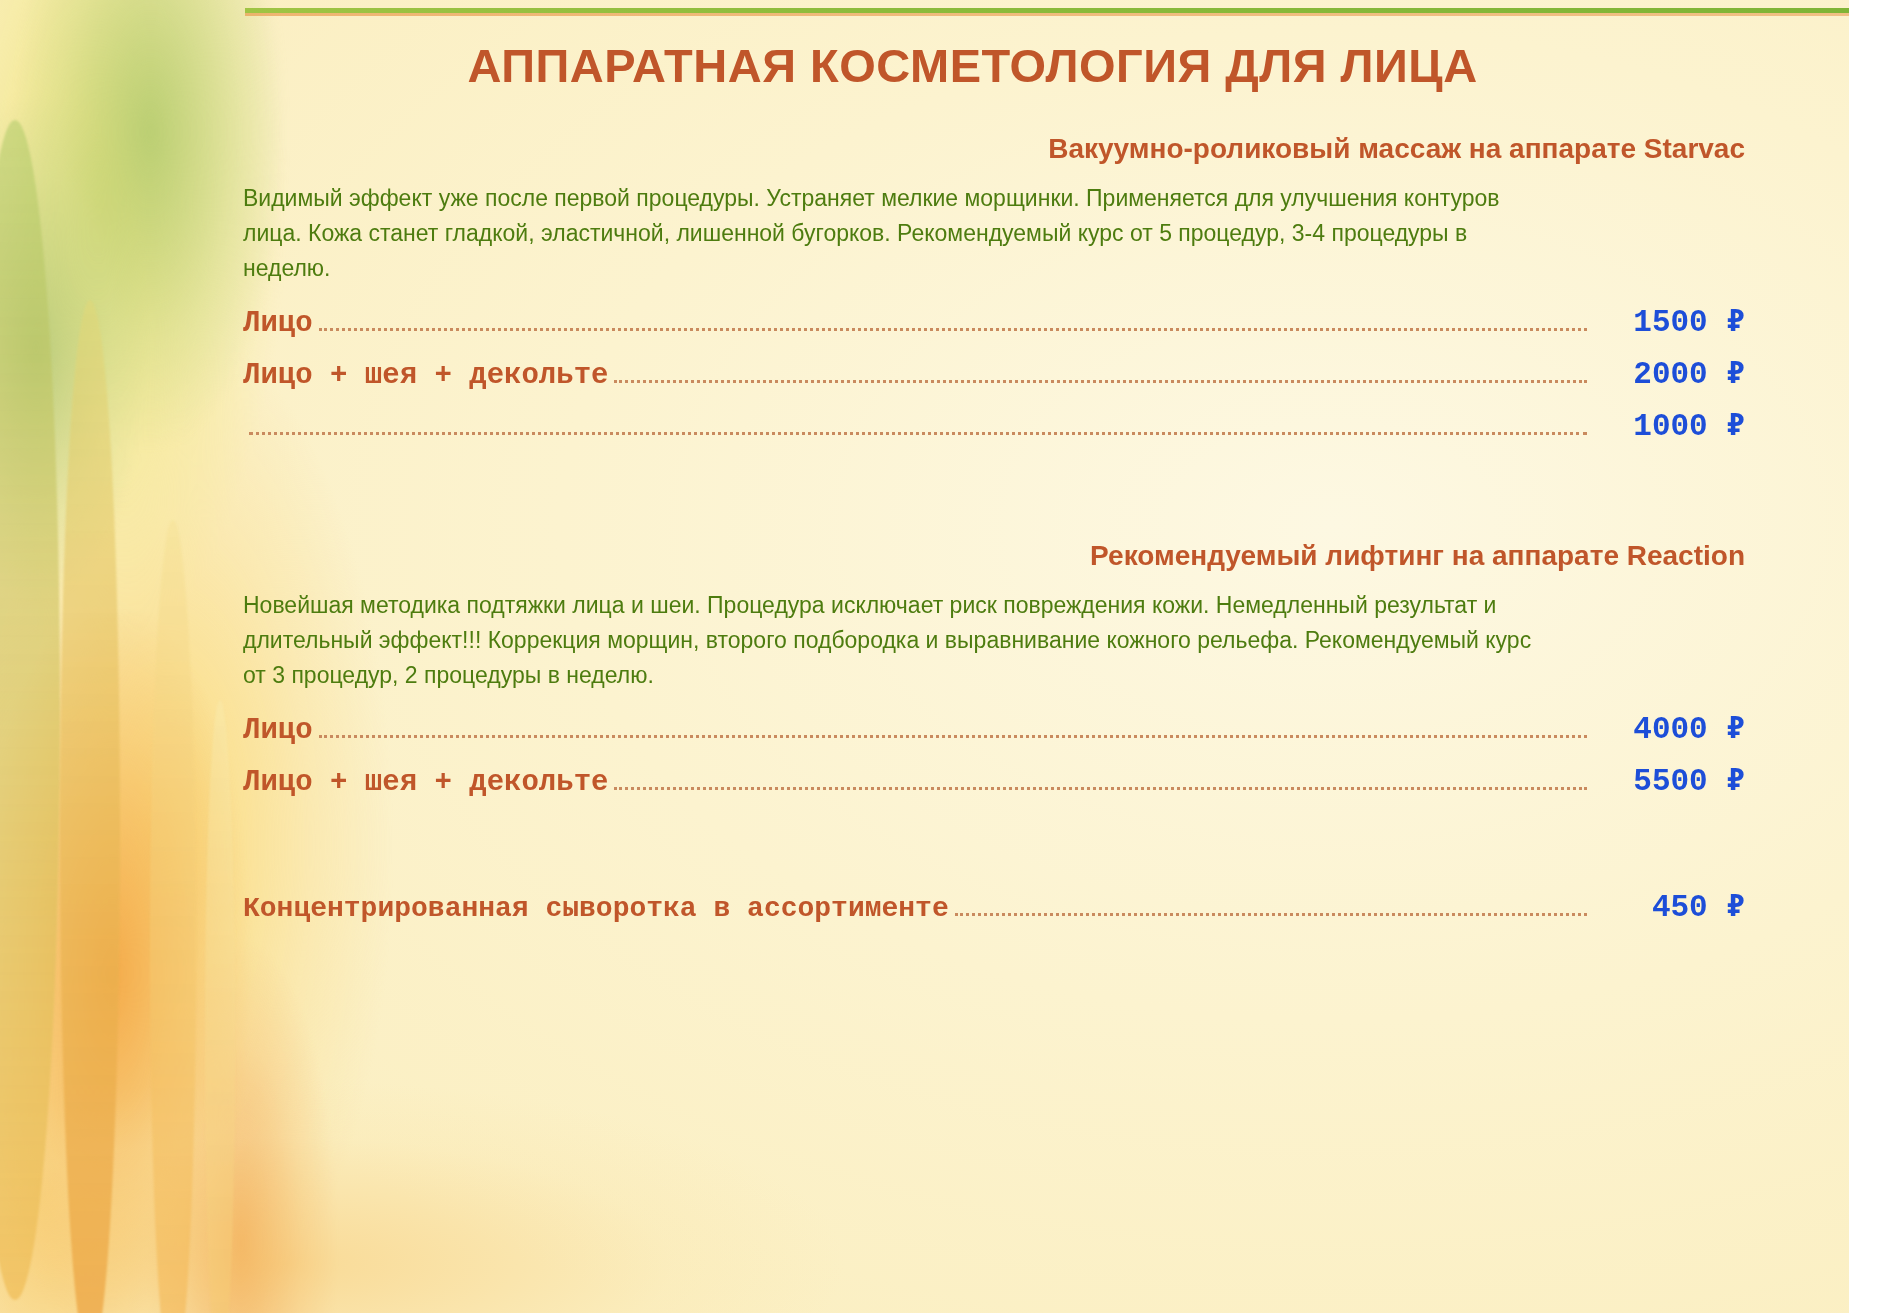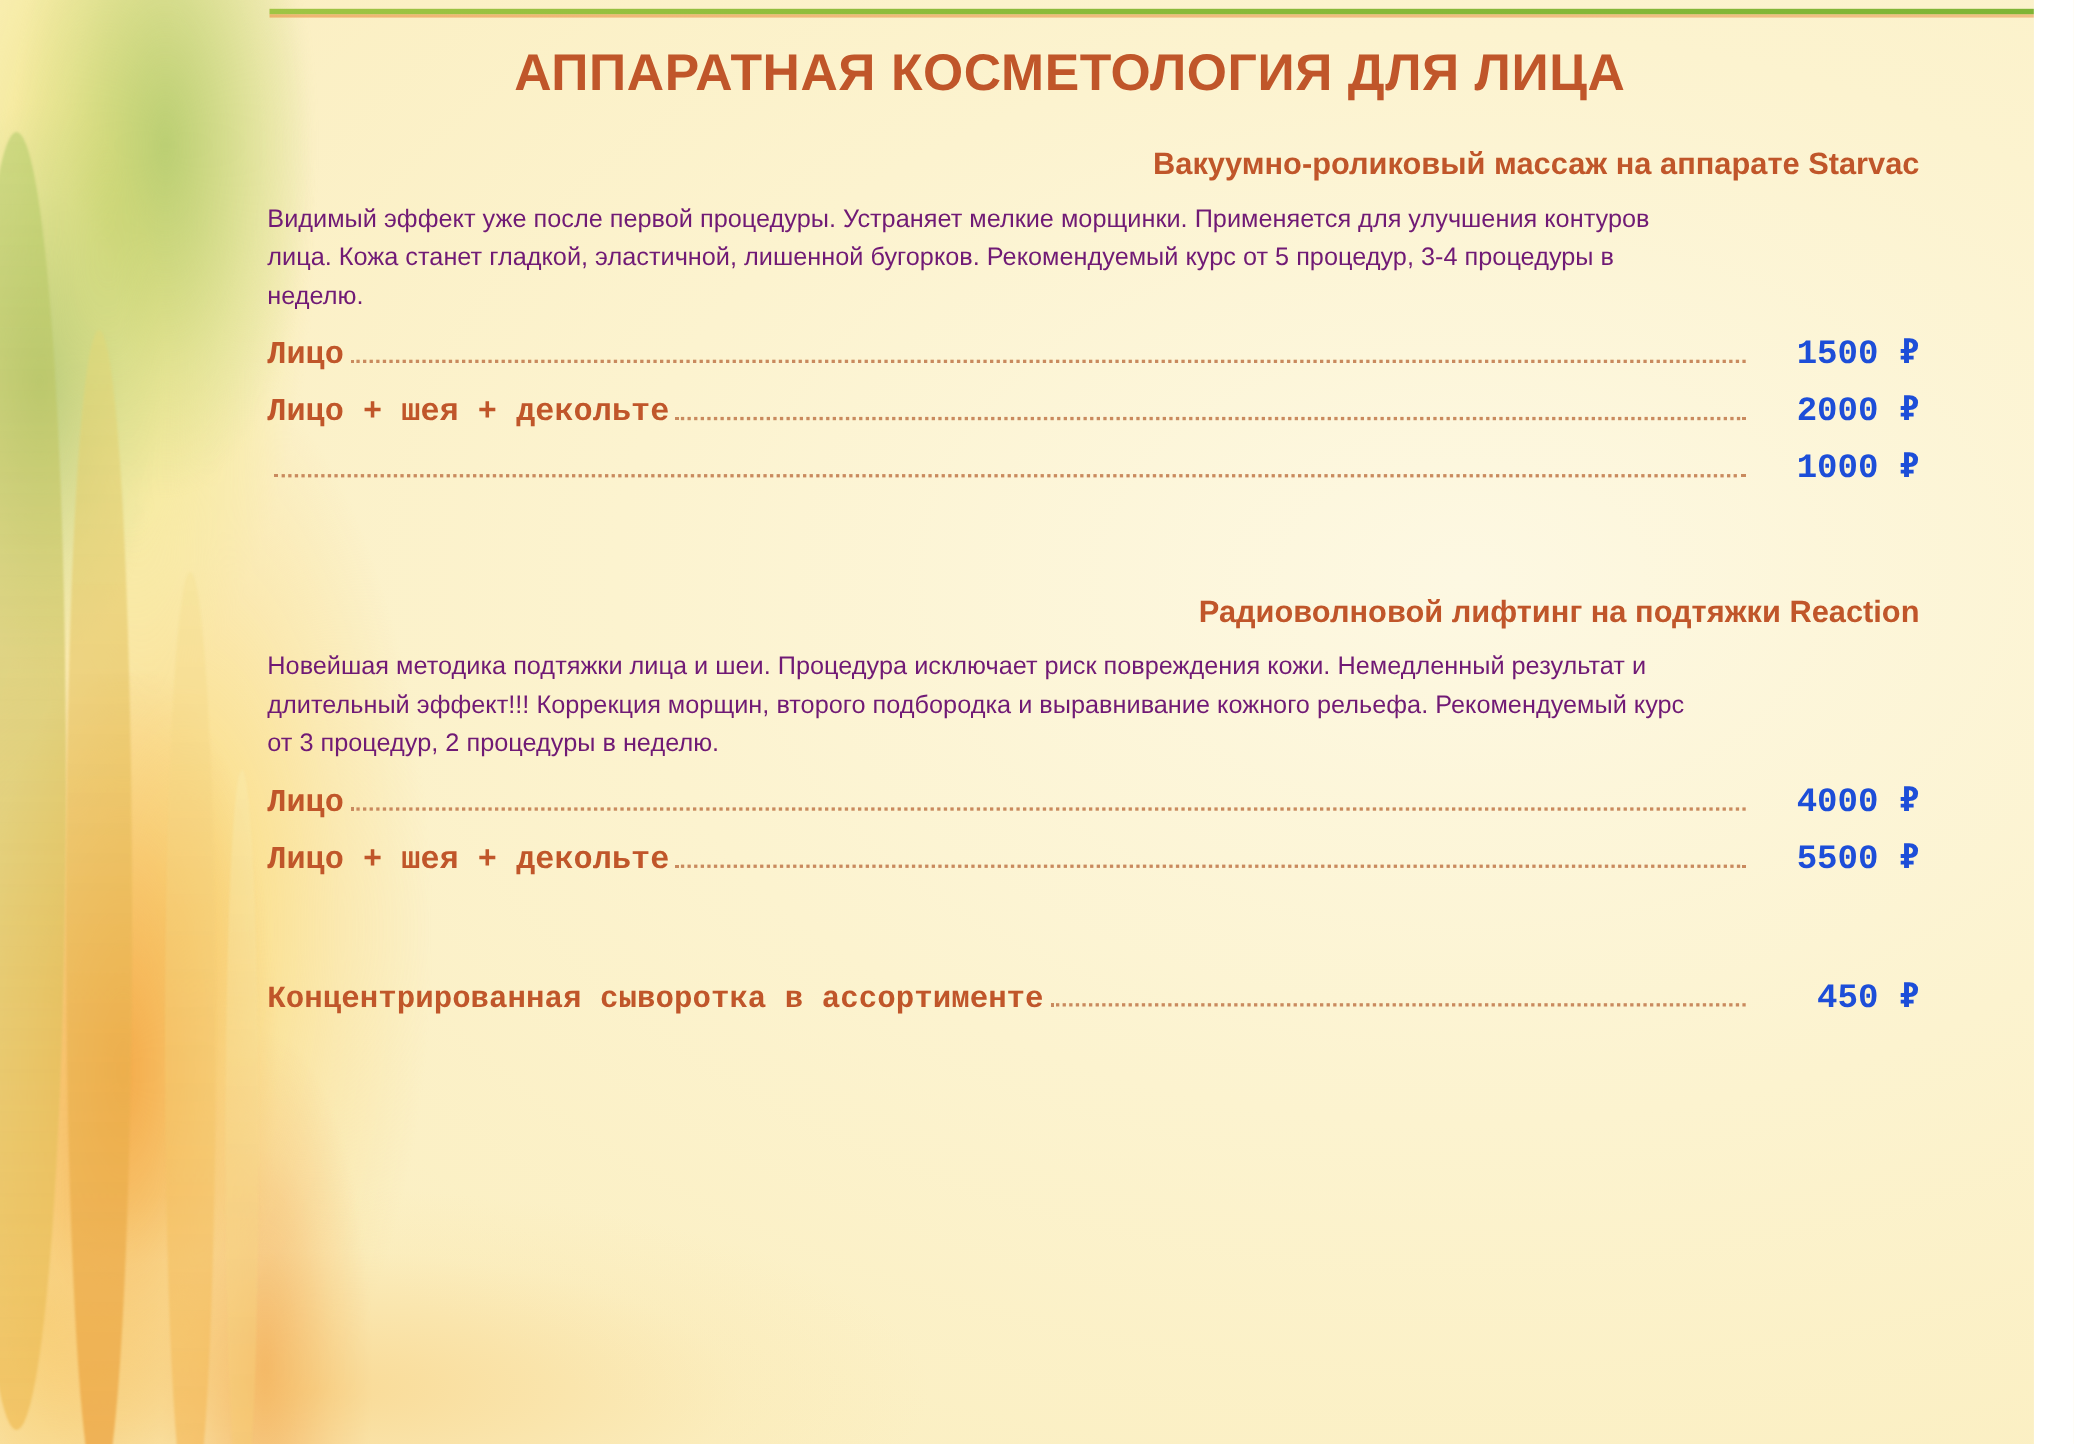--- a/index.html
+++ b/index.html
@@ -101,21 +101,21 @@
   .section.second { margin-top: 96px; }
 
   .section-title {
     color: #c0562a;
     font-size: 28px;
     font-weight: bold;
     margin-bottom: 16px;
     text-align: right;
   }
   .section-desc {
-    color: #701a75;
+    color: #4d7c0f;
     font-size: 23px;
     line-height: 1.52;
     padding-left: 43px;
     max-width: 1300px;
   }
 
   .price-list {
     margin-top: 16px;
     padding-left: 43px;
     font-family: Liberation Mono, monospace;
@@ -204,21 +204,21 @@
 
         <div class="price-row">
           <span class="dots"></span>
           <span class="amount"><span>1000</span> <span class="cur">₽</span></span>
         </div>
 
       </div>
     </div>
 
     <div class="section second">
-      <div class="section-title">Радиоволновой лифтинг  на подтяжки Reaction</div>
+      <div class="section-title">Рекомендуемый лифтинг  на аппарате Reaction</div>
       <div class="section-desc">Новейшая методика подтяжки лица и шеи. Процедура исключает риск повреждения кожи.  Немедленный результат и длительный эффект!!! Коррекция морщин, второго подбородка и выравнивание кожного рельефа. Рекомендуемый курс от 3 процедур, 2 процедуры в неделю.</div>
 
       <div class="price-list">
 
 
         <div class="price-row">
           <span class="label">Лицо</span>
           <span class="dots"></span>
           <span class="amount"><span>4000</span> <span class="cur">₽</span></span>
         </div>

